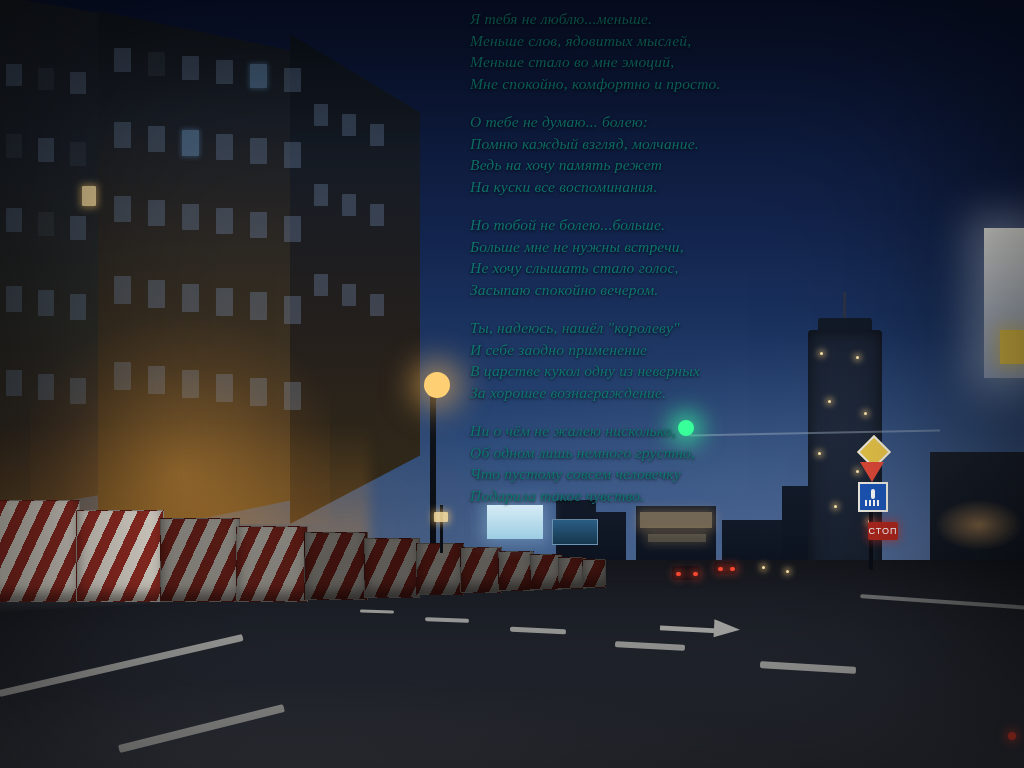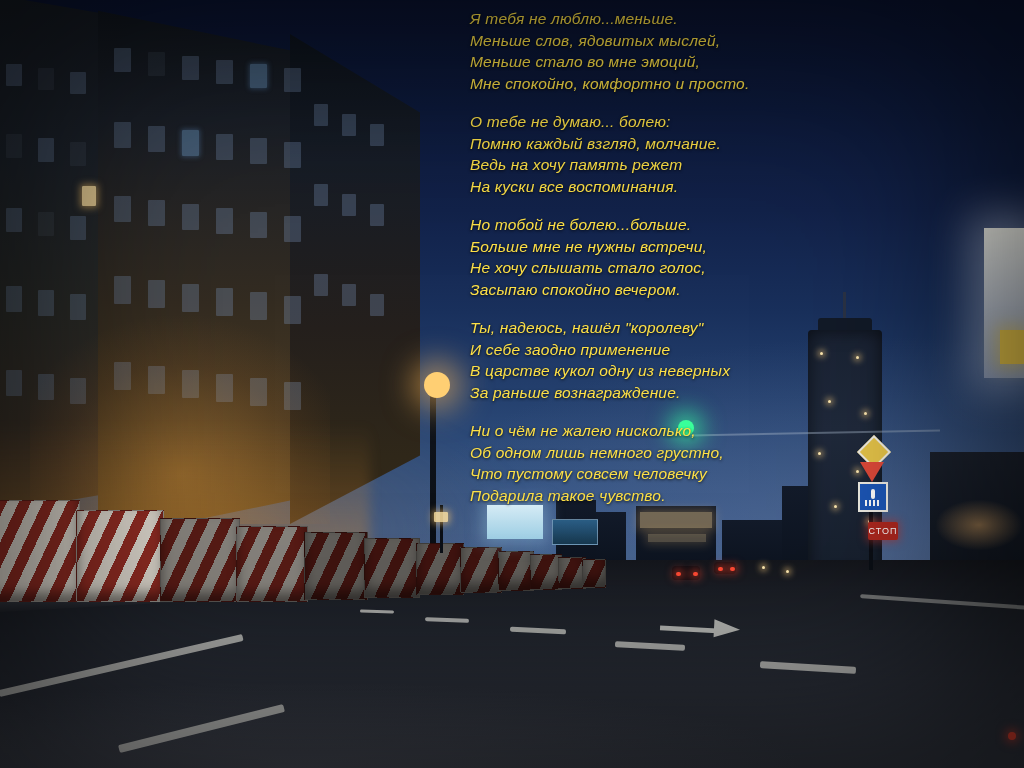--- a/index.html
+++ b/index.html
@@ -353,22 +353,22 @@
     background: #0b0e14;
     border-radius: 4px;
   }
 
   
   .poem {
     position: absolute;
     left: 470px;
     top: 8px;
     width: 300px;
-    color: #fde047;
-    font-family: Liberation Sans, sans-serif;
+    color: #0f766e;
+    font-family: Liberation Serif, serif;
     font-style: italic;
     font-size: 15.5px;
     line-height: 21.5px;
     text-shadow: 0 1px 3px rgba(0,0,0,.85);
     letter-spacing: .2px;
   }
   .poem .stanza { margin-bottom: 17px; }
   .poem .line { white-space: nowrap; }
 
   .copyright {
@@ -580,21 +580,21 @@
     <div class="stanza">
       <div class="line">Но тобой не болею...больше.</div>
       <div class="line">Больше мне не нужны встречи,</div>
       <div class="line">Не хочу слышать стало голос,</div>
       <div class="line">Засыпаю спокойно вечером.</div>
     </div>
     <div class="stanza">
       <div class="line">Ты, надеюсь, нашёл "королеву"</div>
       <div class="line">И себе заодно применение</div>
       <div class="line">В царстве кукол одну из неверных</div>
-      <div class="line">За раньше вознаграждение.</div>
+      <div class="line">За хорошее вознаграждение.</div>
     </div>
     <div class="stanza">
       <div class="line">Ни о чём не жалею нисколько,</div>
       <div class="line">Об одном лишь немного грустно,</div>
       <div class="line">Что пустому совсем человечку</div>
       <div class="line">Подарила такое чувство.</div>
     </div>
   </div>
 
   <div class="corner-dot"></div>

